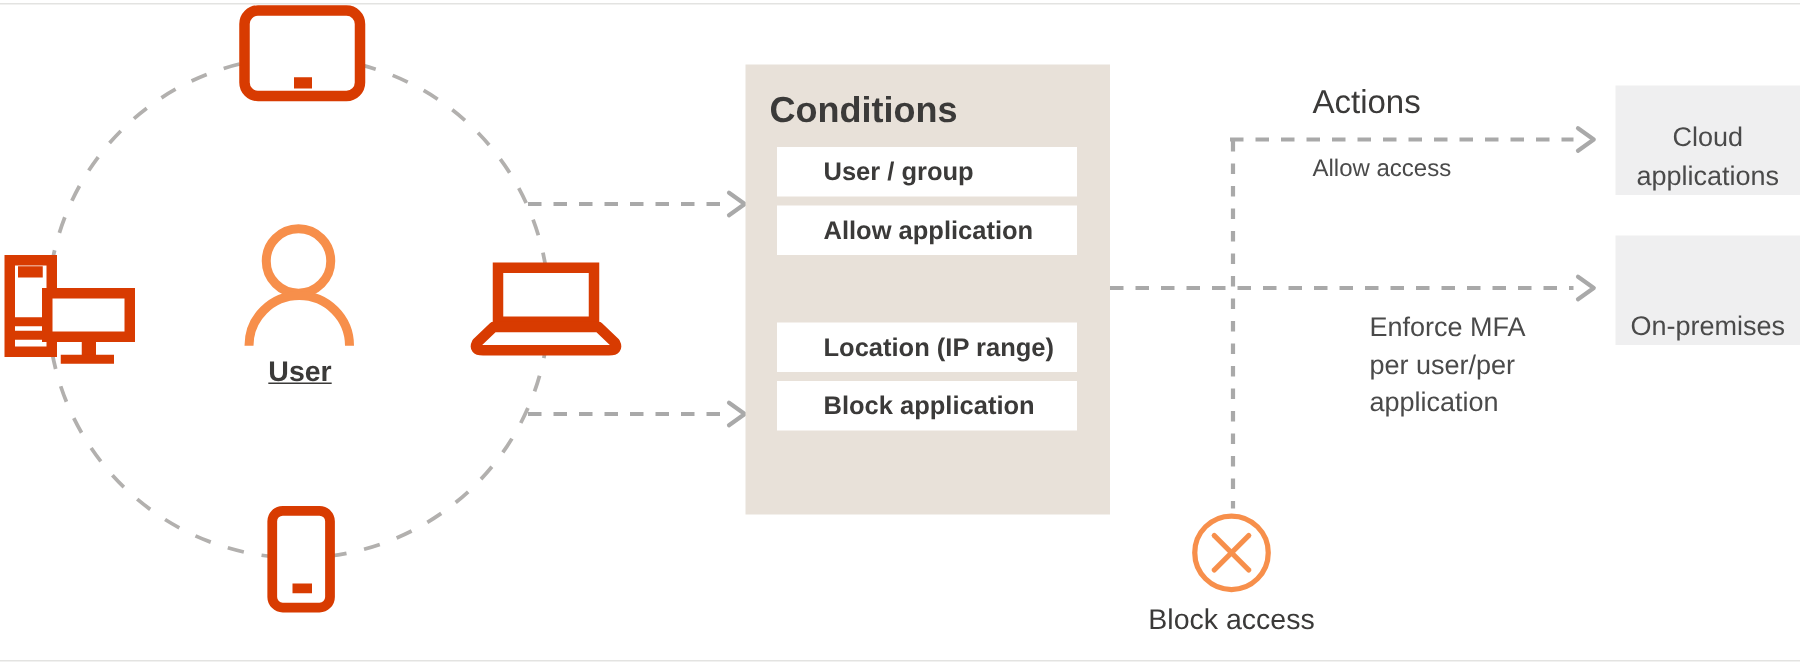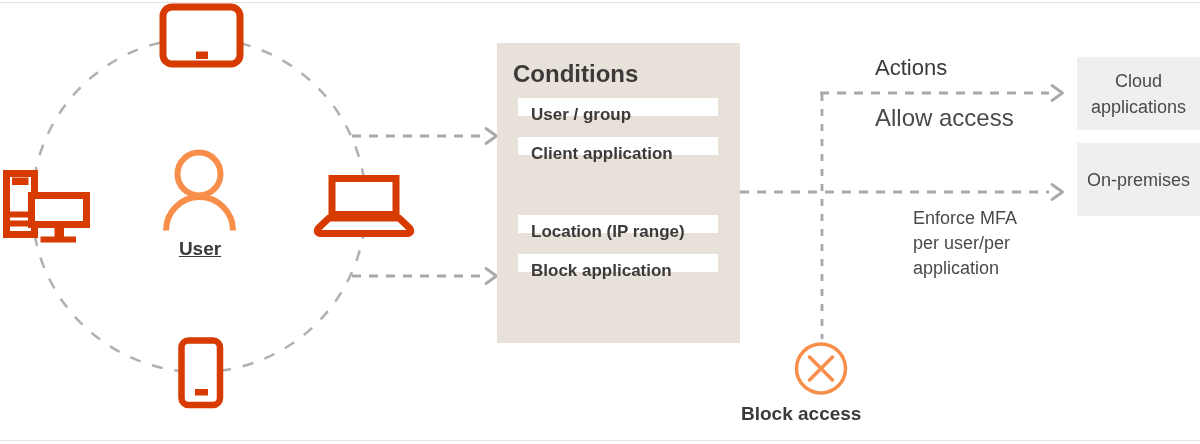--- a/index.html
+++ b/index.html
@@ -11,37 +11,37 @@
   .hairline.top{top:2px;}
   .hairline.bottom{top:440px;}
   .layer{position:absolute;left:0;top:0;}
   .abs{position:absolute;}
 
   .user-label{left:150px;top:238px;width:100px;text-align:center;
     font-size:19px;font-weight:600;color:var(--text-dark);text-decoration:underline;}
 
   .conditions-box{left:497px;top:43px;width:243px;height:300px;background:var(--panel,#e8e1d9);}
   .conditions-title{left:513px;top:60px;font-size:24px;font-weight:600;color:var(--text-dark);}
-  .cond-row{left:518px;width:200px;height:18px;background:var(--panel-row,#ffffff);
-    font-size:17px;font-weight:600;line-height:33px;padding-left:13px;box-sizing:border-box;
+  .cond-row{left:518px;width:200px;height:33px;background:var(--panel-row,#ffffff);
+    font-size:17px;font-weight:600;line-height:33px;padding-left:31px;box-sizing:border-box;
     color:var(--text-dark);white-space:nowrap;}
 
   .actions-title{left:875px;top:55px;font-size:22px;font-weight:400;color:var(--text-dark);}
-  .allow-label{left:875px;top:104px;font-size:24px;font-weight:400;color:var(--text-regular,#4a4a4a);}
+  .allow-label{left:875px;top:104px;font-size:16px;font-weight:400;color:var(--text-regular,#4a4a4a);}
   .enforce-label{left:875px;top:206px;font-size:18px;font-weight:400;line-height:25px;
     color:var(--text-regular,#4a4a4a);white-space:pre-line;margin-left:38px;}
 
   .target-box{left:1077px;width:123px;height:73px;background:var(--target-box,#efeff0);
-    display:flex;align-items:center;justify-content:center;text-align:center;
+    display:flex;align-items:flex-end;justify-content:center;text-align:center;
     font-size:18px;font-weight:400;line-height:26px;color:var(--text-regular,#4a4a4a);}
   .target-box.cloud{top:57px;}
-  .target-box.onprem{top:143px;}
+  .target-box.onprem{top:157px;}
 
-  .block-label{left:741px;top:403px;width:160px;
-    font-size:19px;font-weight:700;color:var(--text-dark);}
+  .block-label{left:741px;top:403px;width:160px;text-align:center;
+    font-size:19px;font-weight:400;color:var(--text-dark);}
 </style>
 </head>
 <body>
 
 <div class="stage">
 
   <div class="hairline top"></div>
   <div class="hairline bottom"></div>
 
   <svg class="layer" width="1200" height="444" viewBox="0 0 1200 444">
@@ -105,21 +105,21 @@
       <path d="M809.5,357 L832.5,380"></path>
       <path d="M832.5,357 L809.5,380"></path>
     </g>
   </svg>
 
   <div class="abs user-label">User</div>
 
   <div class="abs conditions-box"></div>
   <div class="abs conditions-title">Conditions</div>
   <div class="abs cond-row" style="top:98px">User / group</div>
-  <div class="abs cond-row" style="top:137px">Client application</div>
+  <div class="abs cond-row" style="top:137px">Allow application</div>
   <div class="abs cond-row" style="top:215px">Location (IP range)</div>
   <div class="abs cond-row" style="top:254px">Block application</div>
 
   <div class="abs actions-title">Actions</div>
   <div class="abs allow-label">Allow access</div>
   <div class="abs enforce-label">Enforce MFA
 per user/per
 application</div>
   <div class="abs block-label">Block access</div>
 

